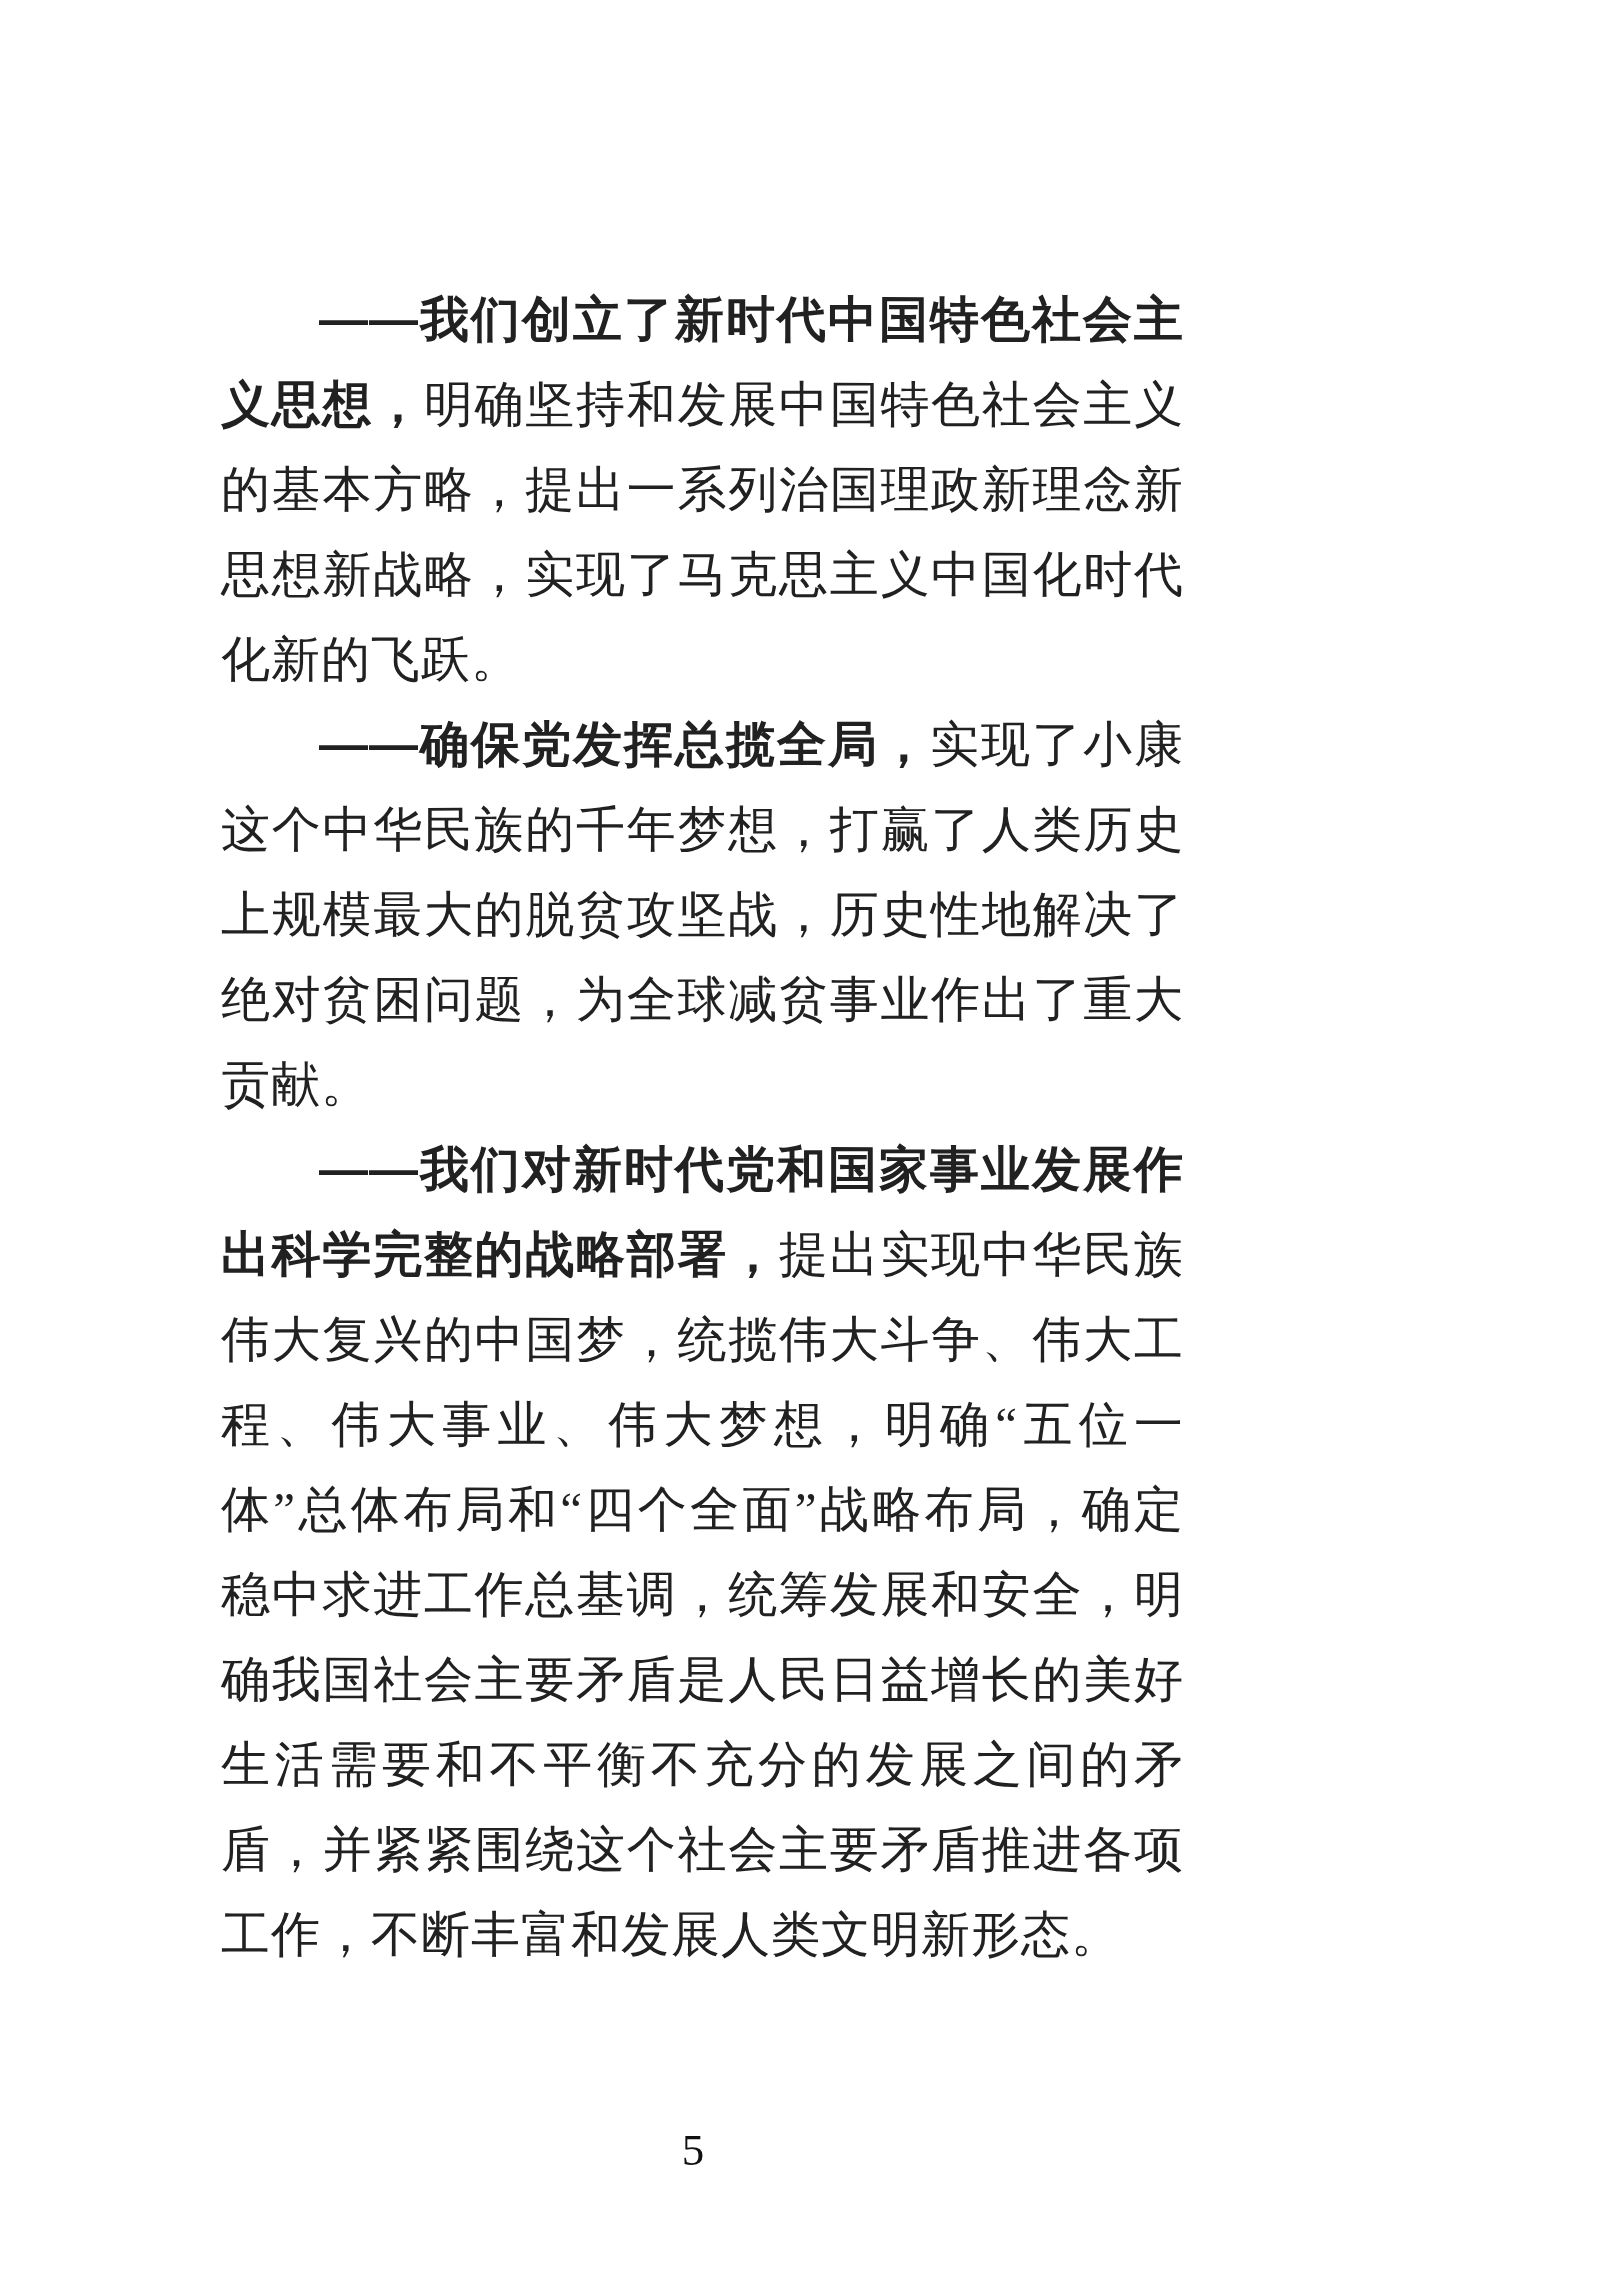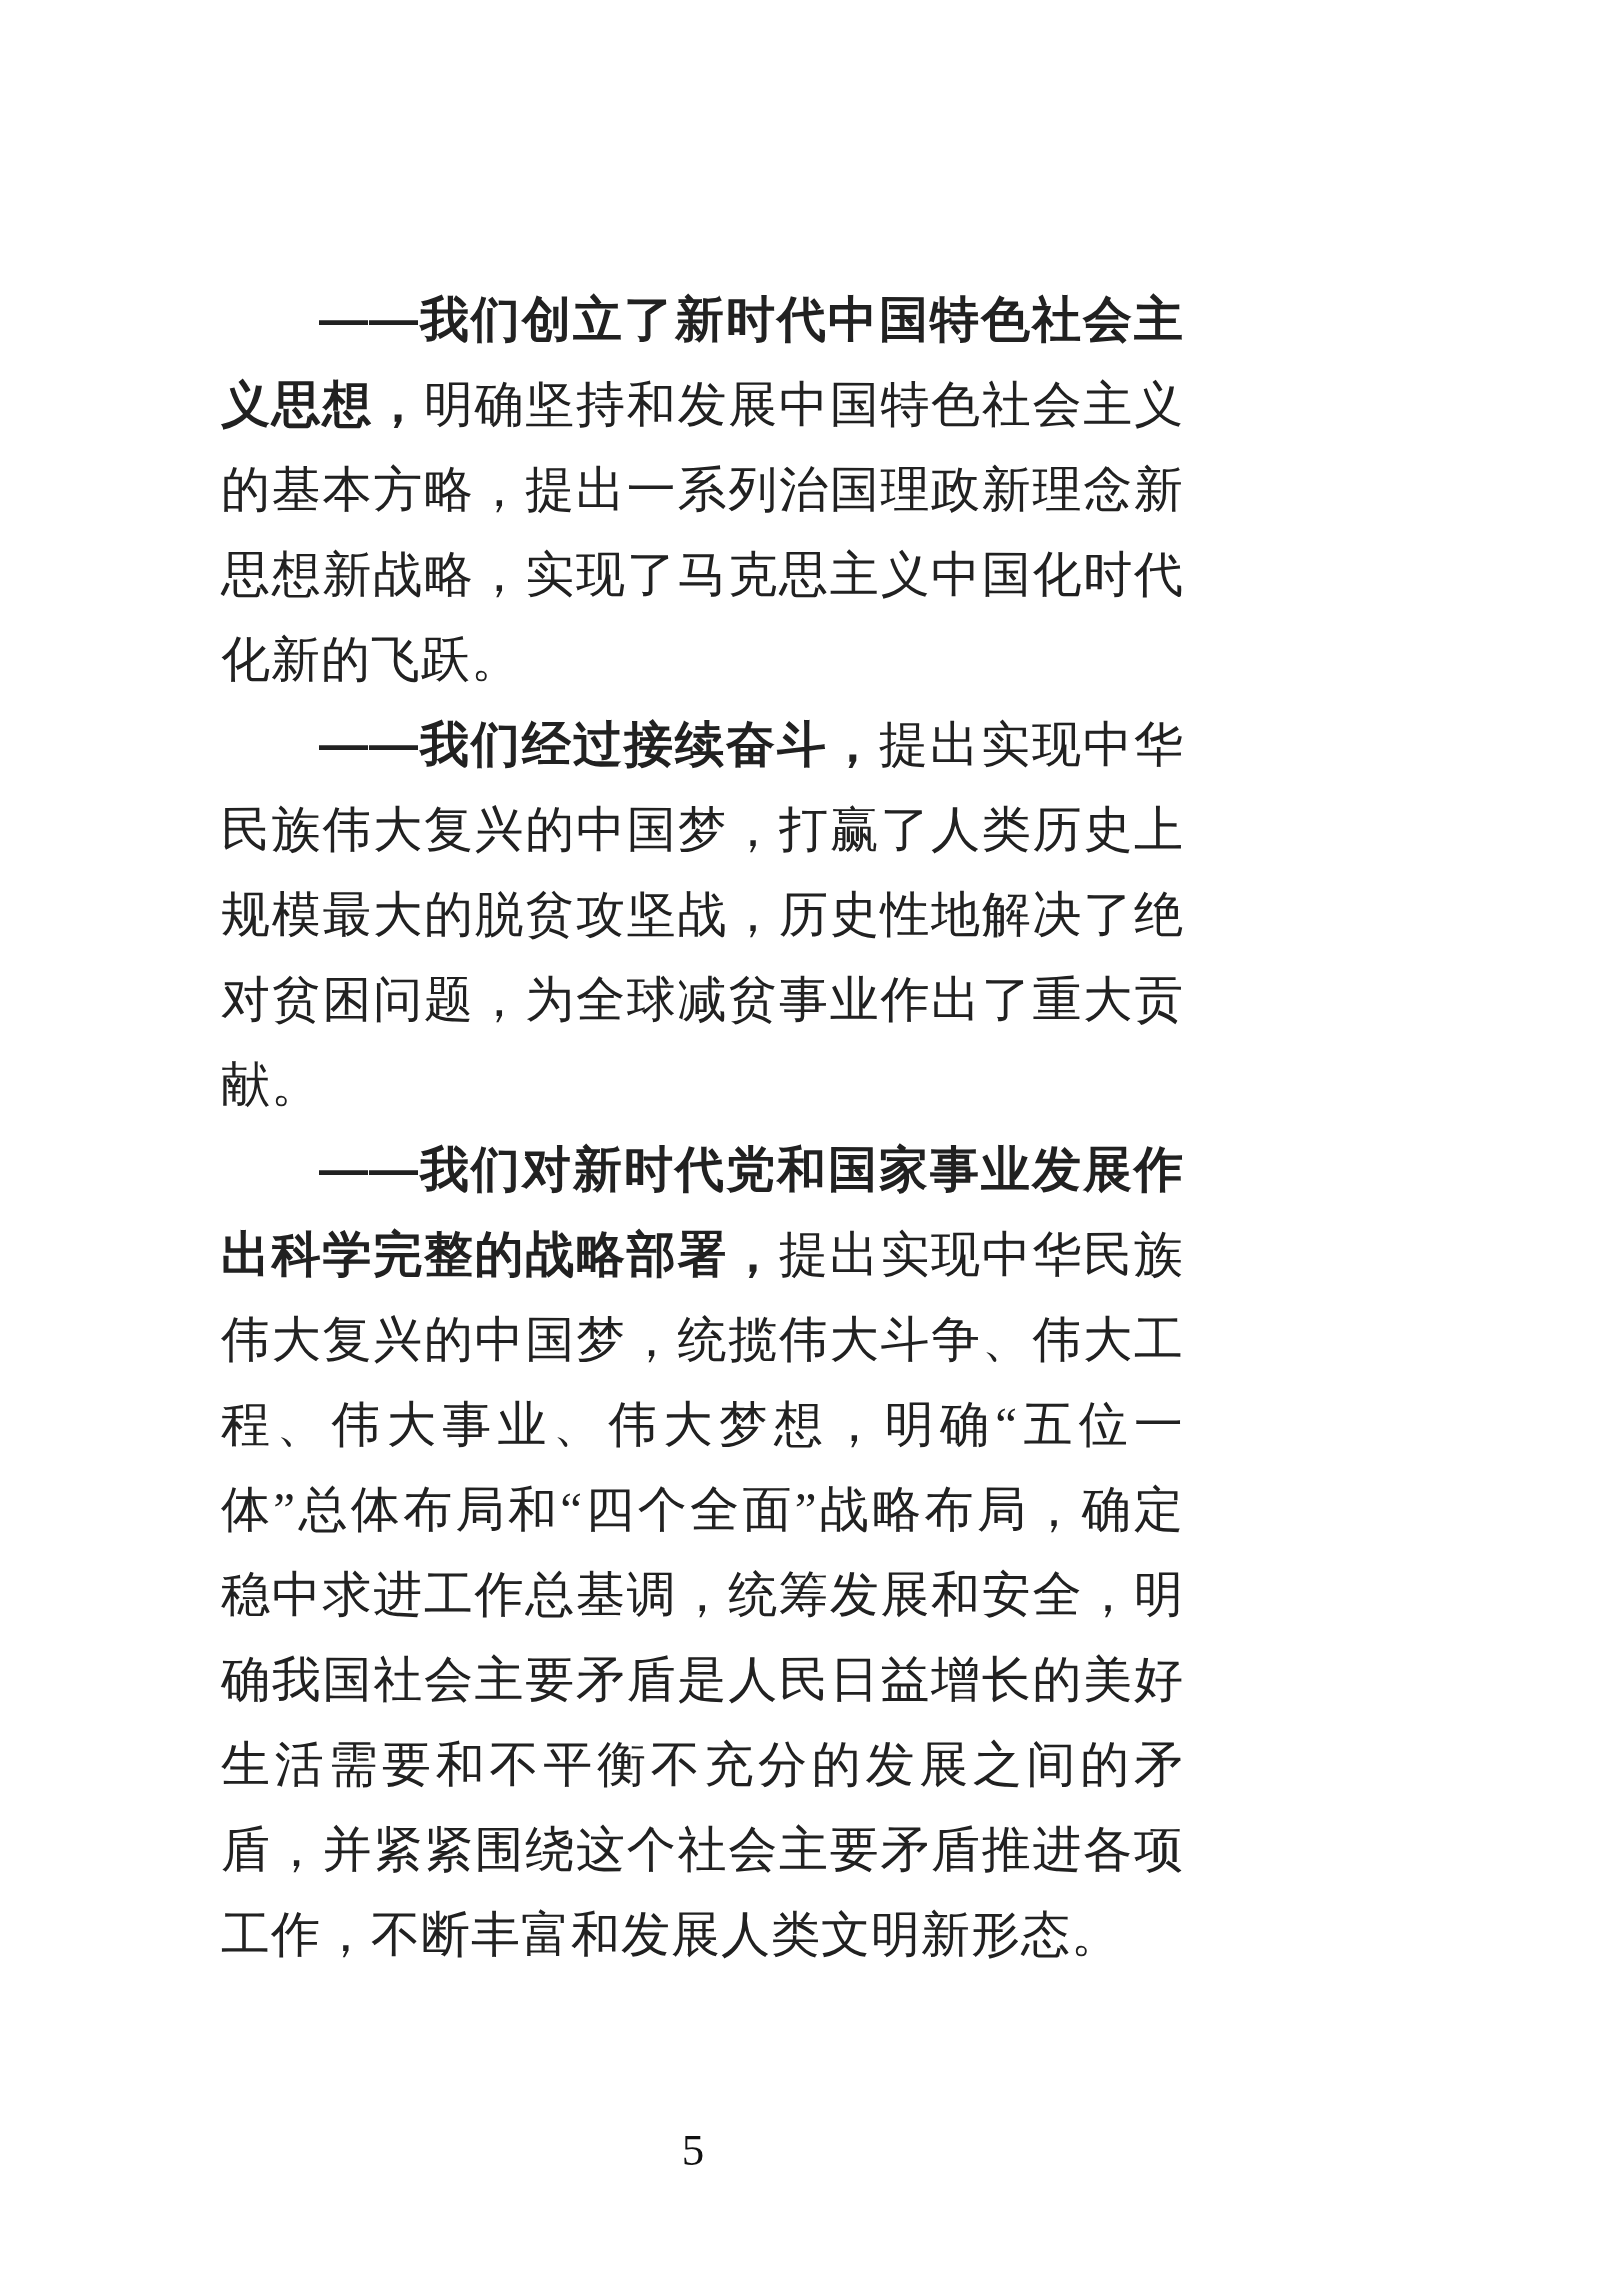--- a/index.html
+++ b/index.html
@@ -51,21 +51,21 @@
 </head>
 <body>
 
 <div class="page">
 
   <div class="text-block">
 
     <p><span class="lead">——我们创立了新时代中国特色社会主义思想，</span><span class="body-text">明确坚持和发展中国特色社会主义的基本方略，提出一系列治国理政新理念新思想新战略，实现了马克思主义中国化时代化新的飞跃。</span></p>
 
 
-    <p><span class="lead">——我们经过接续奋斗，</span><span class="body-text">提出实现中华民族伟大复兴的中国梦，打赢了人类历史上规模最大的脱贫攻坚战，历史性地解决了绝对贫困问题，为全球减贫事业作出了重大贡献。</span></p>
+    <p><span class="lead">——确保党发挥总揽全局，</span><span class="body-text">实现了小康这个中华民族的千年梦想，打赢了人类历史上规模最大的脱贫攻坚战，历史性地解决了绝对贫困问题，为全球减贫事业作出了重大贡献。</span></p>
 
     <p><span class="lead">——我们对新时代党和国家事业发展作出科学完整的战略部署，</span><span class="body-text">提出实现中华民族伟大复兴的中国梦，统揽伟大斗争、伟大工程、伟大事业、伟大梦想，明确“五位一体”总体布局和“四个全面”战略布局，确定稳中求进工作总基调，统筹发展和安全，明确我国社会主要矛盾是人民日益增长的美好生活需要和不平衡不充分的发展之间的矛盾，并紧紧围绕这个社会主要矛盾推进各项工作，不断丰富和发展人类文明新形态。</span></p>
 
   </div>
 
   <div class="page-number">5</div>
 
 </div>
 
 

